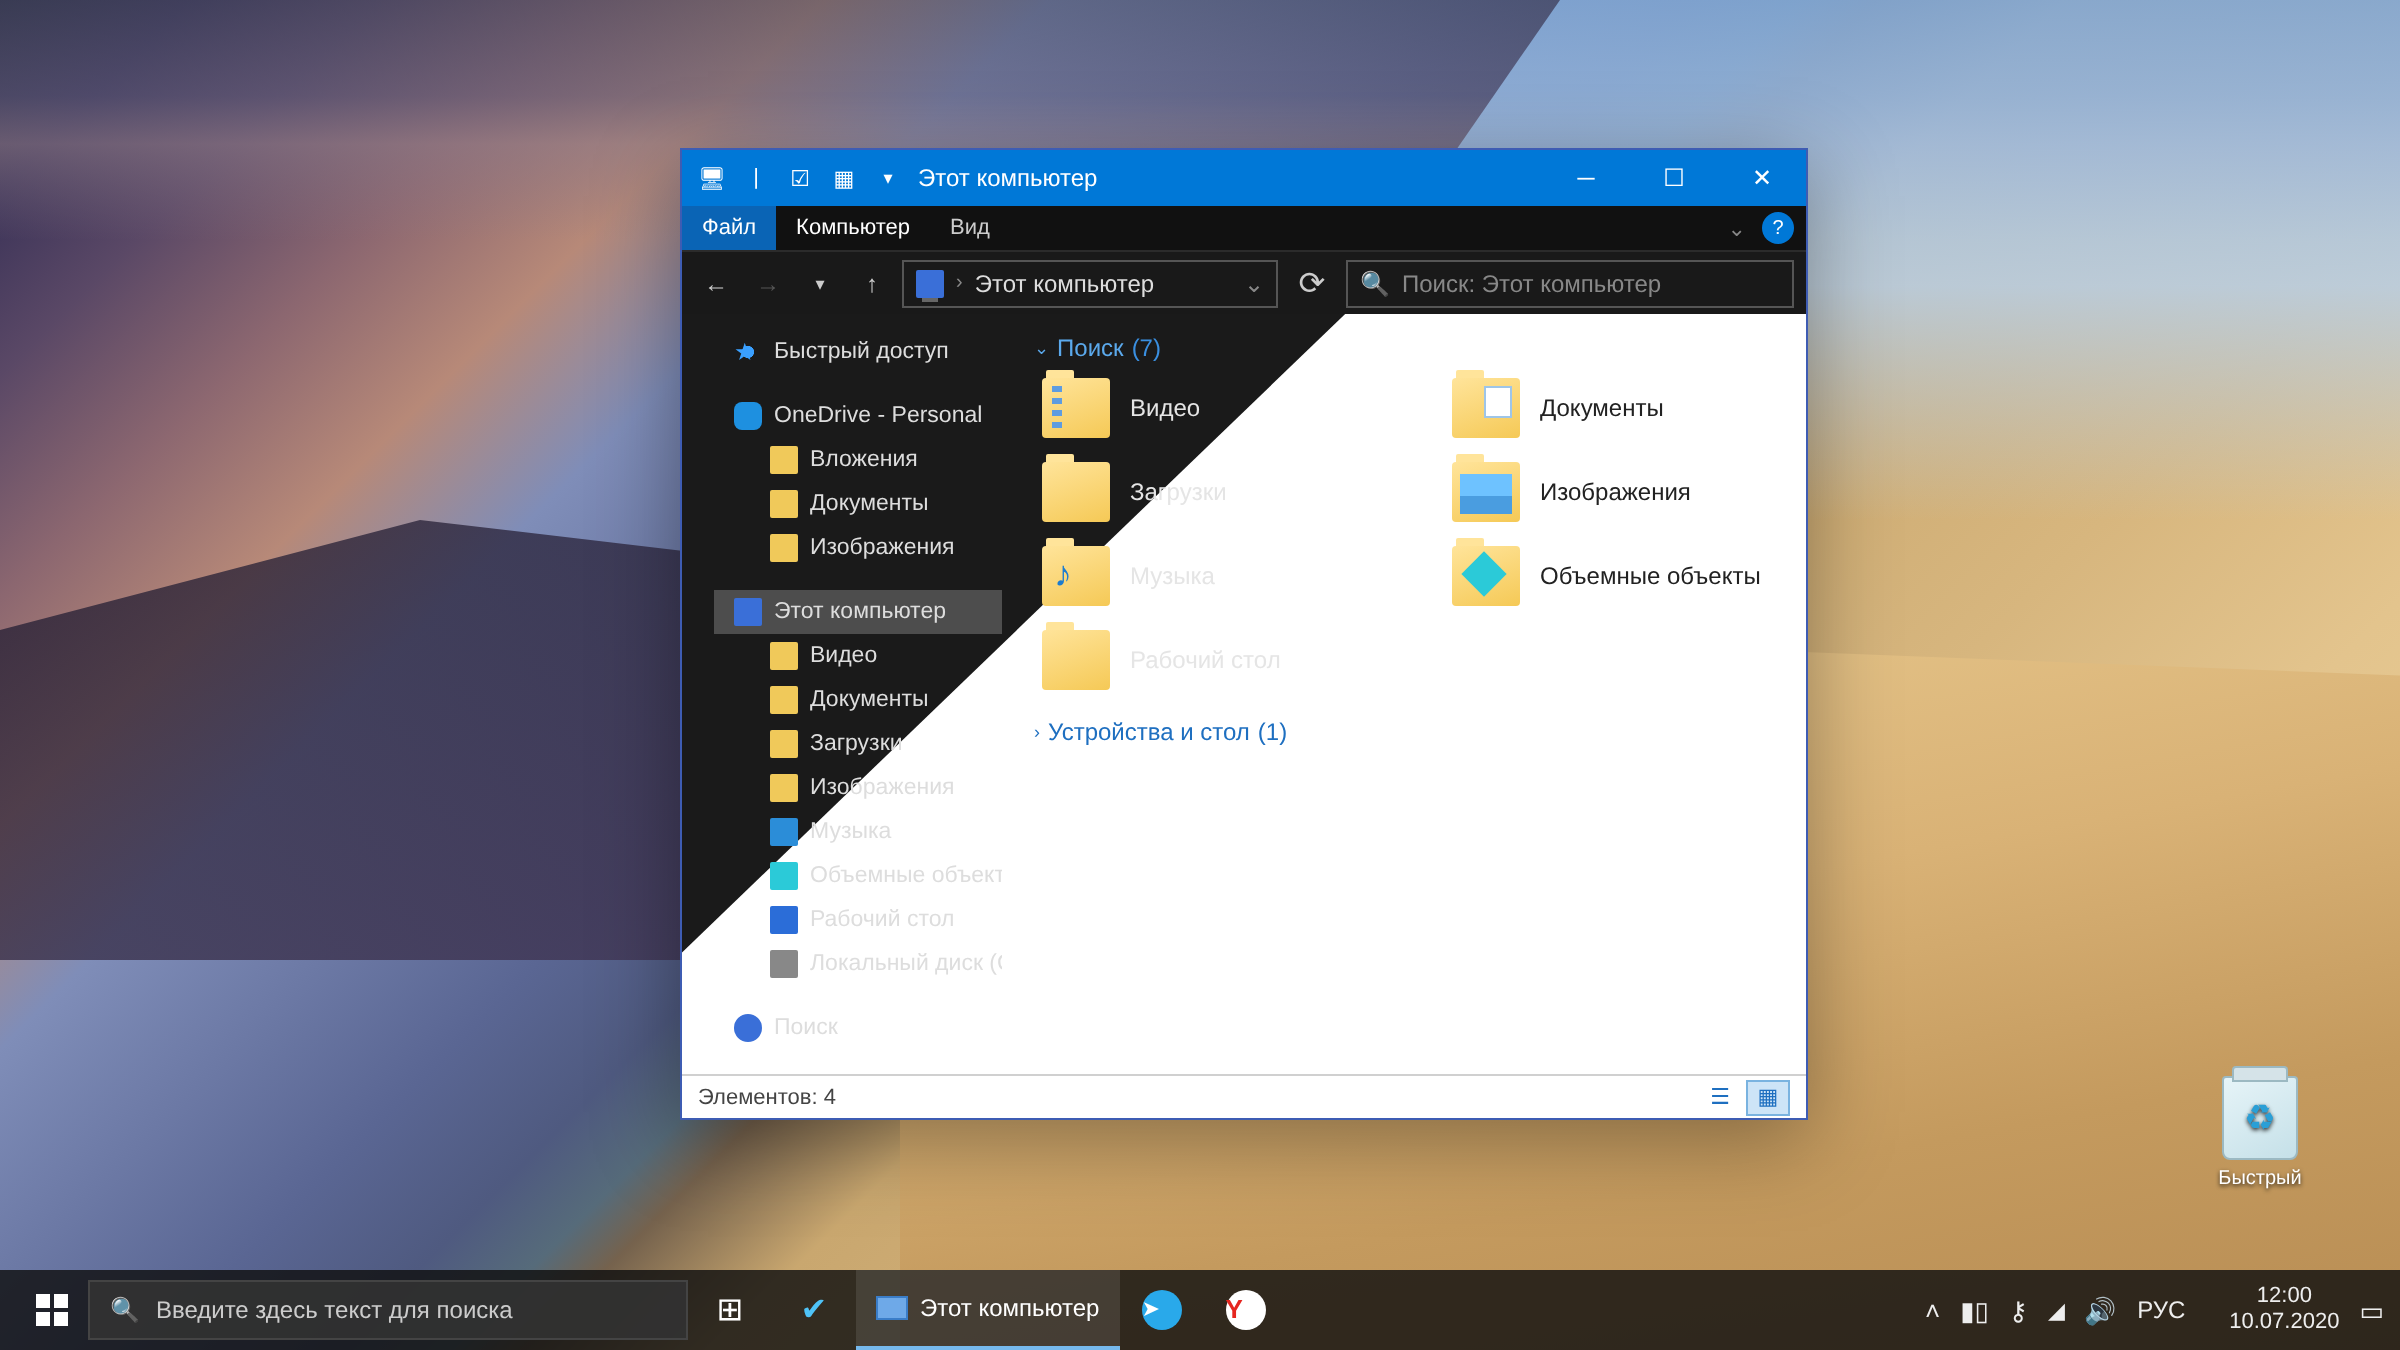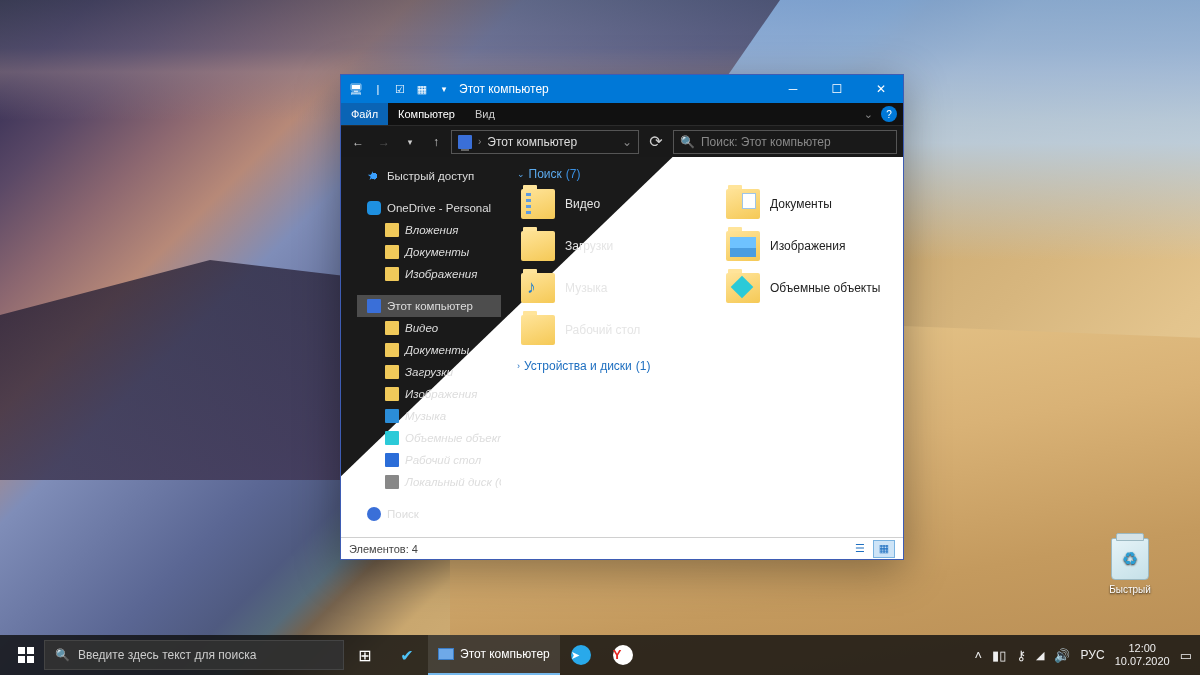--- a/index.html
+++ b/index.html
@@ -63,21 +63,21 @@
 
 .body{flex:1;position:relative;display:flex;height:calc(100% - 28px - 22px - 32px - 22px);padding-left:16px;}
 
 #diag-light{position:absolute;inset:0;background:#fff;clip-path:polygon(59% 0,100% 0,100% 100%,0 100%,0 84%);}
 #diag-dark{position:absolute;inset:0;background:#1a1a1a;clip-path:polygon(0 0,59% 0,0 84%);}
 
 .sidebar{width:144px;position:relative;z-index:2;padding:8px 0;font-size:11.5px;color:#ddd;overflow:hidden;}
 .sb-item{display:flex;align-items:center;height:22px;padding:0 8px 0 16px;gap:6px;white-space:nowrap;}
 .sb-item.top{padding-left:10px;}
 .sb-item.sel{background:#4d4d4d;}
-.sb-item.sub{padding-left:28px;font-style:italic;}
+.sb-item.sub{padding-left:28px;}
 .sb-sep{height:10px;}
 .ico{width:14px;height:14px;flex-shrink:0;display:inline-block;border-radius:1px;}
 .ico.star{background:radial-gradient(circle,#3aa0ff 30%,transparent 31%);}
 .ico.star::before{content:"★";color:#3aa0ff;font-size:12px;display:block;line-height:14px;}
 .ico.cloud{background:#1e90e0;border-radius:4px;}
 .ico.fold{background:#f0c95a;}
 .ico.pc{background:#3a6fd8;}
 .ico.net{background:#3a6fd8;border-radius:50%;}
 .ico.vid{background:#f0c95a;}
 .ico.music{background:#2b8dd8;}
@@ -111,21 +111,21 @@
 
 
 #taskbar{position:absolute;left:0;right:0;bottom:0;height:40px;background:rgba(16,16,16,.82);display:flex;align-items:center;color:#fff;font-size:12px;padding:0 8px;z-index:10;}
 .start{width:36px;height:40px;display:flex;align-items:center;justify-content:center;}
 .start svg{width:16px;height:16px;}
 .searchbox{width:300px;height:30px;background:rgba(50,50,50,.9);display:flex;align-items:center;padding:0 10px;color:#ccc;gap:8px;border:1px solid #444;}
 .tbicon{width:42px;height:40px;display:flex;align-items:center;justify-content:center;font-size:16px;}
 .tbapp{height:40px;display:flex;align-items:center;padding:0 10px;gap:6px;background:rgba(255,255,255,.1);border-bottom:2px solid #76b9ed;}
 .tbapp .pci{width:16px;height:12px;background:#6ea9e8;border:1px solid #3a7dc8;}
 .tray{margin-left:auto;display:flex;align-items:center;gap:10px;font-size:12px;color:#eee;}
-.tray .clock{text-align:center;font-size:11px;line-height:13px;margin-left:0;}
+.tray .clock{text-align:center;font-size:11px;line-height:13px;margin-left:12px;}
 .tray .ti{font-size:13px;}
 
 </style>
 </head>
 <body>
 
 <div id="desktop">
   <div class="sky-top"></div>
     <div class="sky-day"></div>
   <div class="dune-dark"></div>
@@ -282,21 +282,21 @@
             <div class="fico obj"></div>
             <span>Объемные объекты</span>
           </div>
         <div class="fitem dark">
             <div class="fico"></div>
             <span>Рабочий стол</span>
           </div>
       </div>
       <div class="grp2">
         <span class="tw" style="font-size:9px;">›</span>
-        <span>Устройства и диски</span>
+        <span>Устройства и стол</span>
         <span>(1)</span>
       </div>
     </div>
   </div>
 
   <div class="statusbar">
     <span>Элементов: 4</span>
     <span class="spacer"></span>
     <span class="viewbtn">☰</span>
     <span class="viewbtn" style="background:#cde4f7;border:1px solid #7ab3e0;">▦</span>

